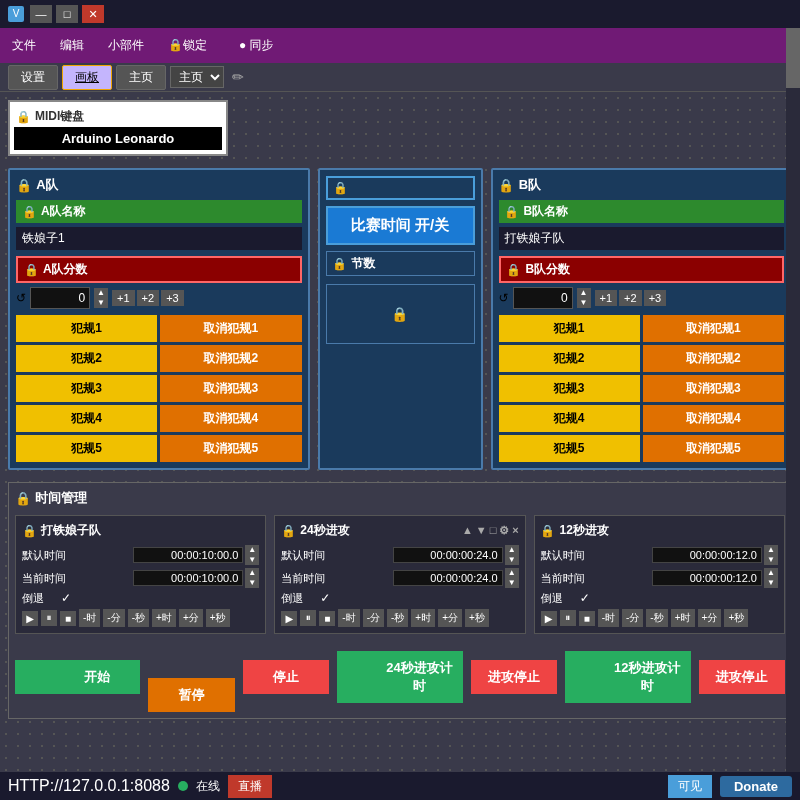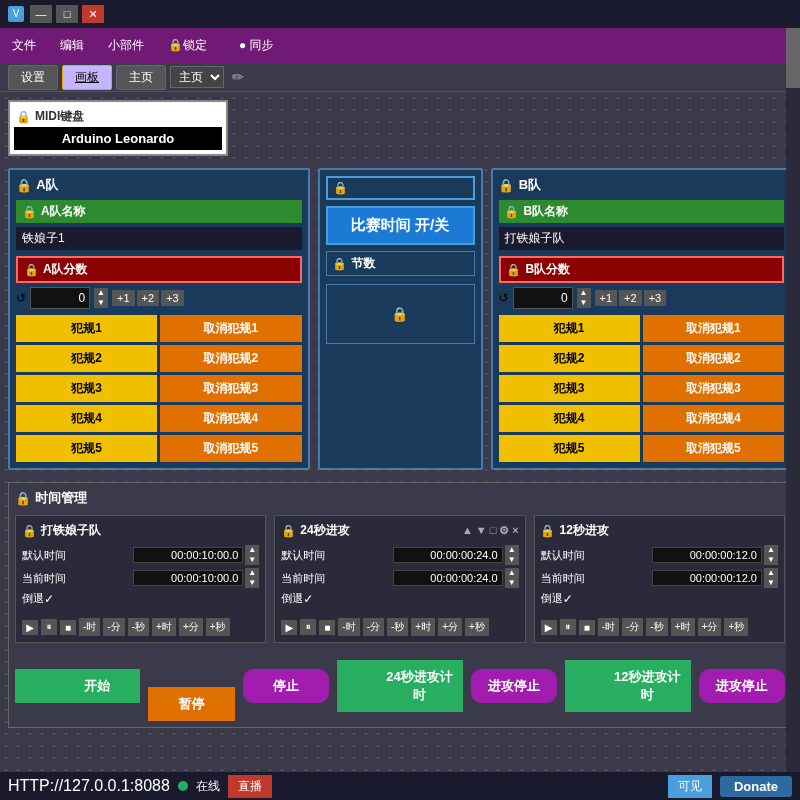--- a/index.html
+++ b/index.html
@@ -306,23 +306,22 @@
       border: 1px solid #444;
       padding: 1px 4px;
       font-size: 11px;
       width: 110px;
       text-align: right;
     }
     .time-spinners { display: flex; flex-direction: column; }
 
     .countdown-row {
       display: flex;
-      align-items: center;
-      gap: 0;
-      margin-bottom: 12px;
+      gap: 17px;
+      margin-bottom: 3px;
       color: white;
       font-size: 11px;
     }
     .checkmark { color: white; font-size: 12px; }
 
     .time-controls-row {
       display: flex;
       align-items: center;
       gap: 3px;
       flex-wrap: wrap;
@@ -350,21 +349,21 @@
       flex: 1;
       padding: 8px 4px;
       border: none;
       font-size: 13px;
       font-weight: bold;
       cursor: pointer;
       text-align: center;
     }
     .btn-green { background: #27ae60; color: white; padding-left: 43px; }
     .btn-orange { background: #e07000; color: white; margin-top: 36px; }
-    .btn-red { background: #a21caf; color: white; border-radius: 11px; }
+    .btn-red { background: #ef4444; color: white; }
 
     
     .status-bar {
       background: #1a1a2e;
       height: 28px;
       display: flex;
       align-items: center;
       padding: 0 8px;
       gap: 8px;
       color: white;

